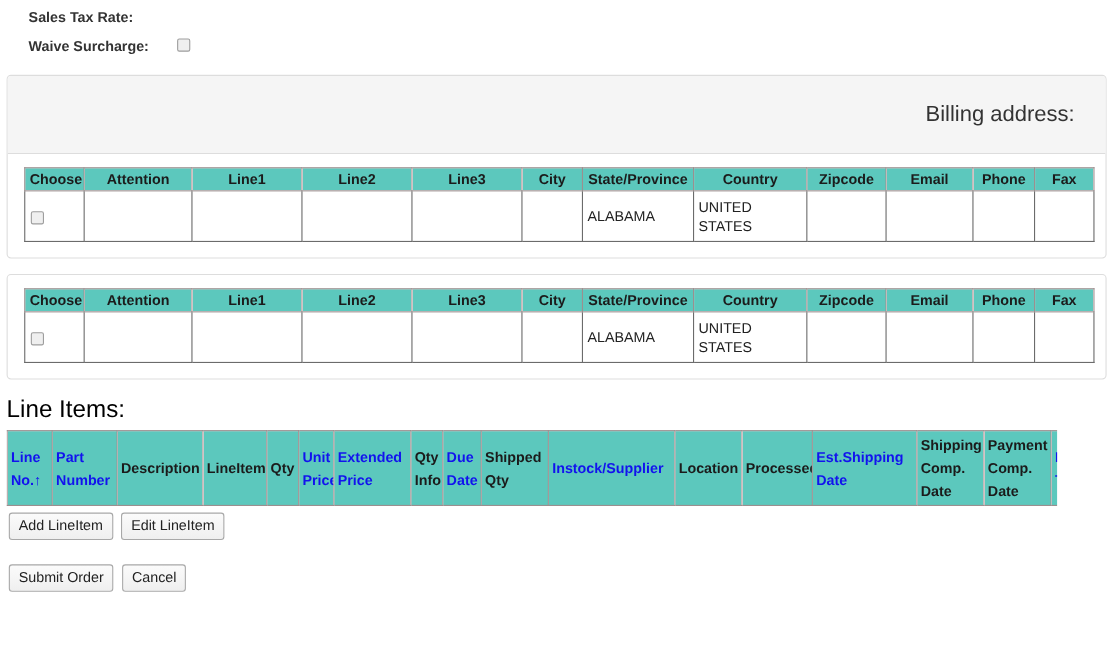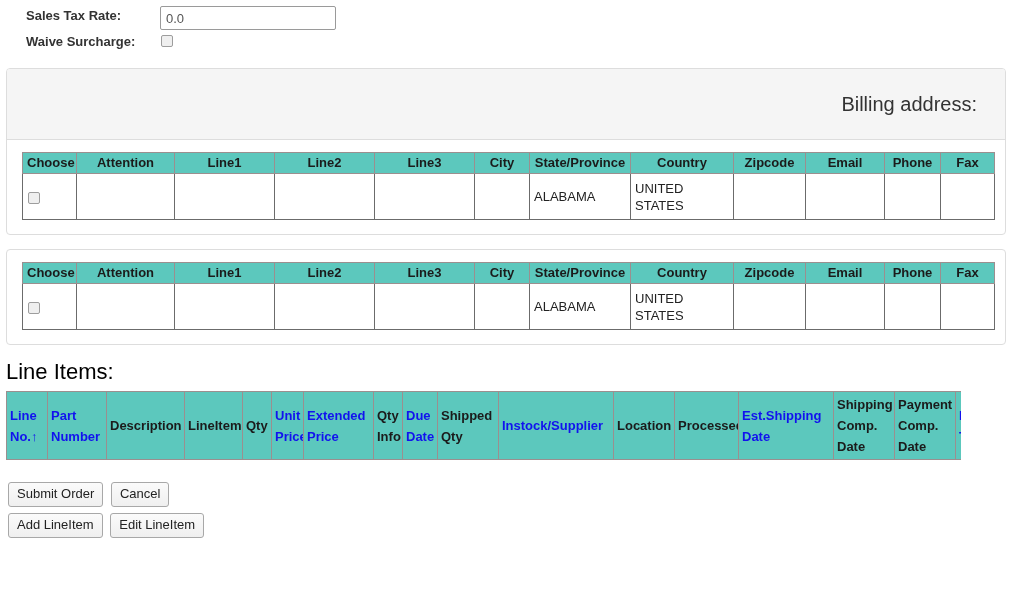--- a/index.html
+++ b/index.html
@@ -212,23 +212,20 @@
 </style>
 </head>
 <body>
 
 <div class="page">
 
   <div class="form-area">
 
     <div class="form-row">
       <div class="form-label">Sales Tax Rate:</div>
-      <div class="form-control">
-        <input class="text-input" type="text" value="0.0" style="">
-      </div>
     </div>
 
     <div class="form-row">
       <div class="form-label">Waive Surcharge:</div>
       <div class="form-control">
         <input class="cb" type="checkbox" style="">
       </div>
     </div>
 
   </div>
@@ -421,23 +418,23 @@
           </th>
           <th>
             <a href="#">Production Team</a>
           </th>
         </tr>
       </thead>
       <tbody></tbody>
     </table>
   </div>
 
+  <div class="btn-row">
+    <button class="btn">Add LineItem</button>
+    <button class="btn">Edit LineItem</button>
+  </div>
+
   <div class="btn-row second">
     <button class="btn">Submit Order</button>
     <button class="btn">Cancel</button>
   </div>
 
-  <div class="btn-row">
-    <button class="btn">Add LineItem</button>
-    <button class="btn">Edit LineItem</button>
-  </div>
-
 </div>
 
 </body></html>

